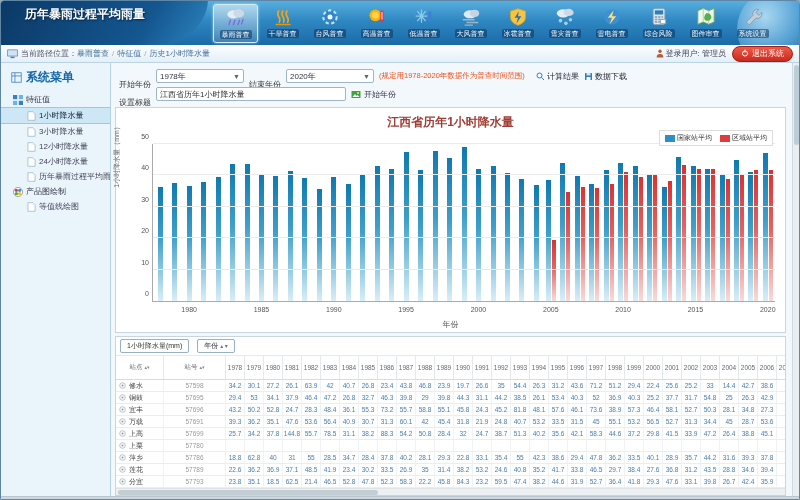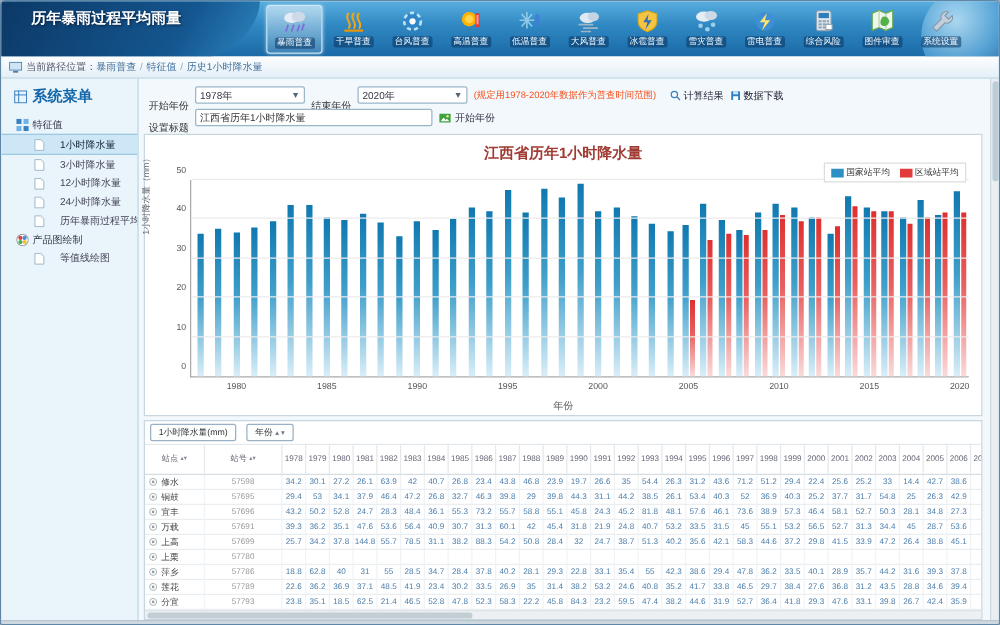--- a/index.html
+++ b/index.html
@@ -38,21 +38,21 @@
   .login-user { color:#445; display:flex; align-items:center; gap:2px; }
   .logout-btn { background:linear-gradient(180deg,#f05a4a,#c92a1d); color:#fff; font-size:8px;
             border:1px solid #a01d12; border-radius:8px; padding:1px 8px 2px 8px; cursor:pointer;
             display:flex; align-items:center; gap:3px; }
 
   
   .bodyrow { flex:1; display:flex; min-height:0; }
   .sidebar { flex:0 0 110px; background:#e9f4fb; border-right:1px solid #b5d2e2; padding:4px 0 0 0; overflow:hidden; }
   .sb-title { color:#1467a8; font-weight:bold; font-size:12px; padding:2px 0 6px 10px; display:flex; align-items:center; gap:4px; }
   .sb-group { font-size:8px; color:#334; padding:2px 0 2px 12px; display:flex; align-items:center; gap:3px; cursor:pointer; }
-  .sb-child { font-size:8px; color:#445; padding:2px 0 2px 26px; display:flex; align-items:center; gap:12px; cursor:pointer; white-space:nowrap; }
+  .sb-child { font-size:8px; color:#445; padding:2px 0 2px 26px; display:flex; align-items:center; gap:3px; cursor:pointer; white-space:nowrap; }
   .sb-child.sel { background:#cde7f6; border:1px solid #9cc8e0; border-width:1px 0; color:#123; }
 
   .main { flex:1; min-width:0; background:#f2f8fc; display:flex; flex-direction:column; position:relative; }
   .vscroll { flex:0 0 7px; background:#e9eef2; border-left:1px solid #cfd9e0; position:relative; }
   .vscroll .thumb { position:absolute; top:2px; left:1px; width:5px; height:80px; background:#bccdd8; border-radius:3px; }
 
   
   .filters { padding:4px 6px 2px 8px; font-size:8px; color:#334; }
   .frow { display:flex; align-items:center; gap:5px; height:18px; }
   .flabel { color:#333;margin-top:16px; }
@@ -258,20 +258,40 @@
         </svg>
     </span>
     <span>当前路径位置：</span>
     <span class="crumb-items">
         <span class="crumb-link">暴雨普查</span>
         <span class="crumb-sep">/</span>
         <span class="crumb-link">特征值</span>
         <span class="crumb-sep">/</span>
         <span class="crumb-link">历史1小时降水量</span>
       </span>
+    <span class="user-area">
+      <span class="login-user">
+        <span>
+          <svg width="8" height="9" viewBox="0 0 14 16">
+              <circle cx="7" cy="4" r="3" fill="#b85c38"></circle>
+              <path d="M1 15 a6 6 0 0 1 12 0 z" fill="#b85c38"></path>
+            </svg>
+        </span>
+        <span>登录用户: 管理员</span>
+      </span>
+      <span class="logout-btn">
+        <span>
+          <svg width="8" height="8" viewBox="0 0 16 16">
+              <circle cx="8" cy="9" r="5" fill="none" stroke="#fff" stroke-width="2"></circle>
+              <path d="M8 1 v6" stroke="#fff" stroke-width="2"></path>
+            </svg>
+        </span>
+        <span>退出系统</span>
+      </span>
+    </span>
   </div>
 
   <div class="bodyrow">
     <div class="sidebar">
       <div class="sb-title">
         <span>
           <svg width="11" height="11" viewBox="0 0 14 14">
               <rect x="1" y="1" width="12" height="12" fill="#eaf4fc" stroke="#3a7fc1"></rect>
               <path d="M1 5 h12 M5 1 v12" stroke="#3a7fc1"></path>
             </svg>

